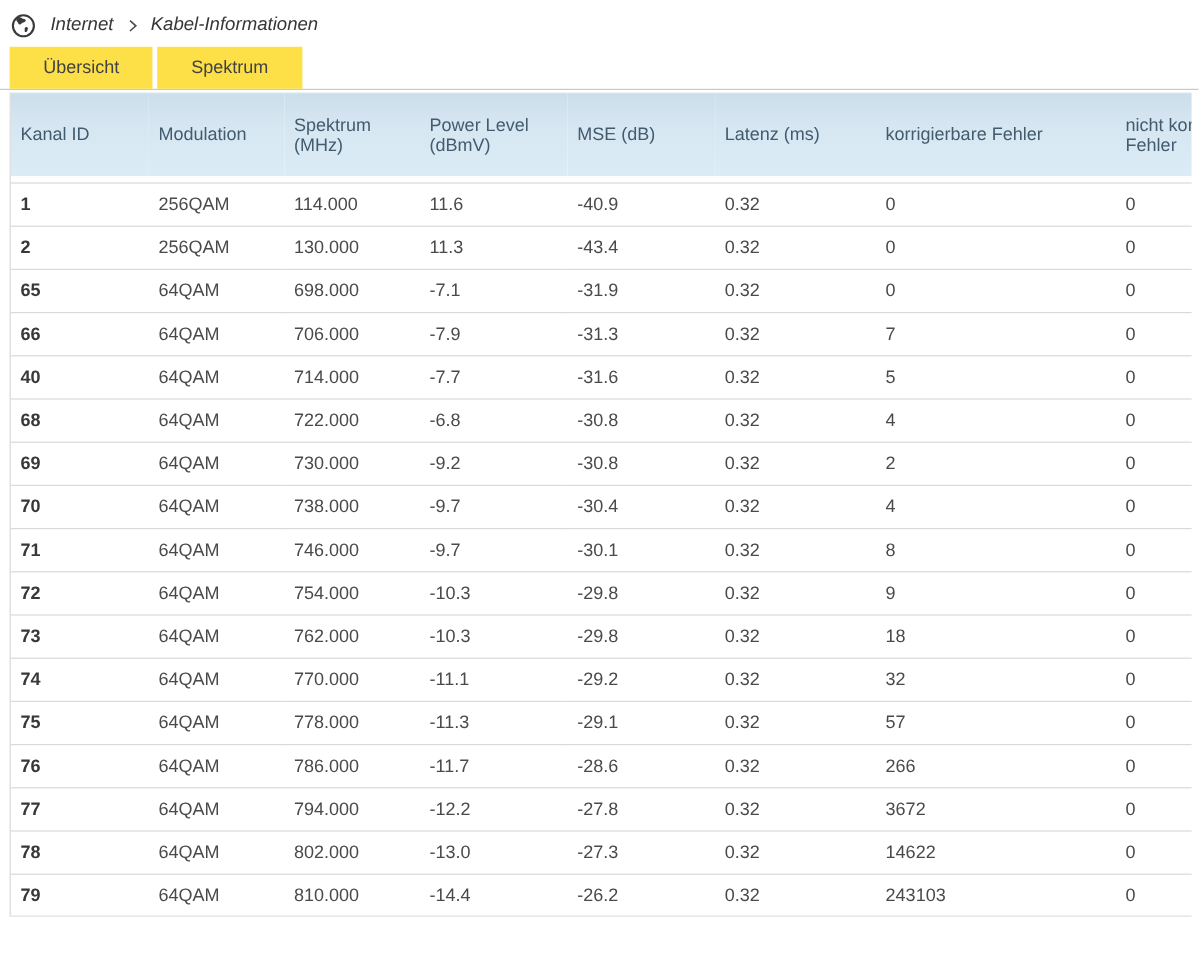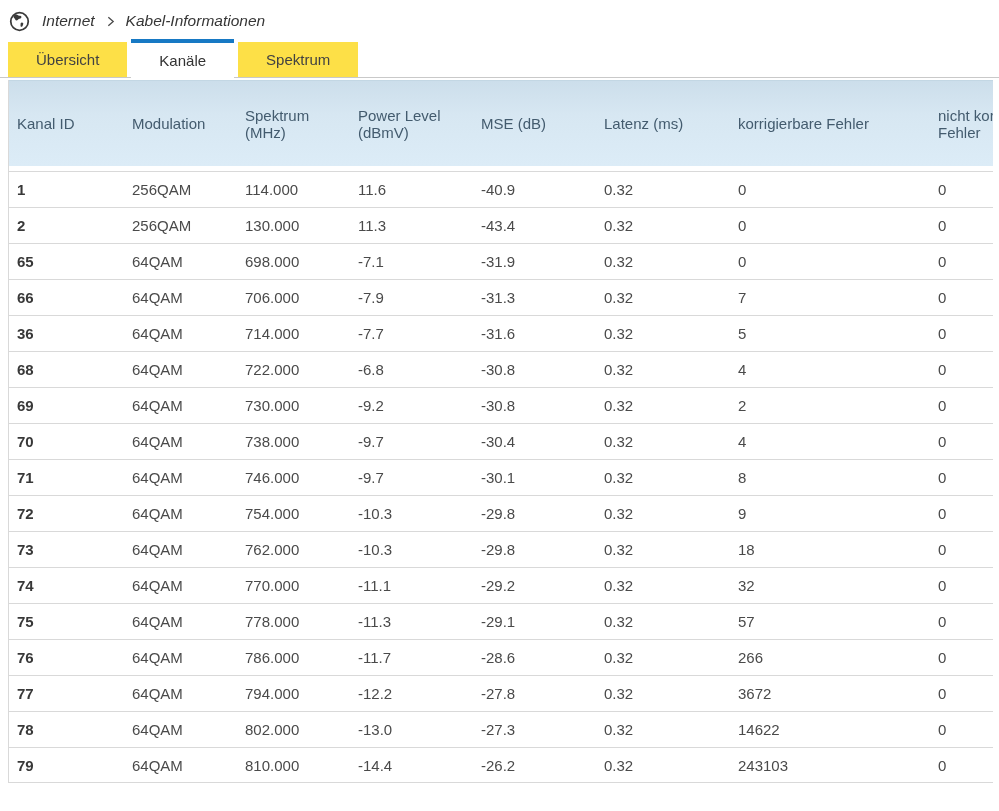--- a/index.html
+++ b/index.html
@@ -48,21 +48,21 @@
   }
   table.channels {
     border-collapse: separate; border-spacing: 0;
     table-layout: fixed; width: 1100px;
     font-size: 15px;
   }
   table.channels th {
     background: linear-gradient(180deg, #ccdeeb 0%, #d7e7f2 40%, #dcecf7 100%);
     border-top: 1px solid #c3d7e4;
     color: #435b6e; font-weight: 400; font-size: 15px;
-    height: 86px; text-align: left; vertical-align: middle;
+    height: 70px; text-align: left; vertical-align: middle;
     padding: 0 10px 0 8px;
   }
   tr.spacer td { height: 5px; background: #fff; border: none; padding: 0; }
   table.channels tbody td {
     border-top: 1px solid #d9d9d9;
     height: 36px; vertical-align: middle;
     padding: 0 6px 0 8px;
     color: #4a4a4a; white-space: nowrap; overflow: hidden;
   }
   table.channels tbody tr:last-child td { border-bottom: 1px solid #d9d9d9; }
@@ -83,21 +83,20 @@
   <span class="sep">
     <svg viewBox="0 0 24 24" width="13" height="13" fill="none" stroke="#4a4a4a" stroke-width="2.4">
       <polyline points="8 4 17 12 8 20"></polyline>
     </svg>
   </span>
   <span class="crumb">Kabel-Informationen</span>
 </div>
 
 <div class="tabbar">
   <div class="tab">Übersicht</div>
-  <div class="tab active" style="border-top-color: rgb(23, 121, 196);">Kanäle</div>
   <div class="tab">Spektrum</div>
 </div>
 
 <div class="table-wrap">
   <table class="channels">
     <colgroup>
       <col style="width:115px">
         <col style="width:113px">
         <col style="width:113px">
       <col style="width:123px">
@@ -156,21 +155,21 @@
           <td class="id">66</td>
           <td>64QAM</td>
           <td>706.000</td>
           <td>-7.9</td>
           <td>-31.3</td>
           <td>0.32</td>
           <td>7</td>
           <td>0</td>
         </tr>
         <tr>
-          <td class="id">36</td>
+          <td class="id">40</td>
           <td>64QAM</td>
           <td>714.000</td>
           <td>-7.7</td>
           <td>-31.6</td>
           <td>0.32</td>
           <td>5</td>
           <td>0</td>
         </tr>
         <tr>
           <td class="id">68</td>

